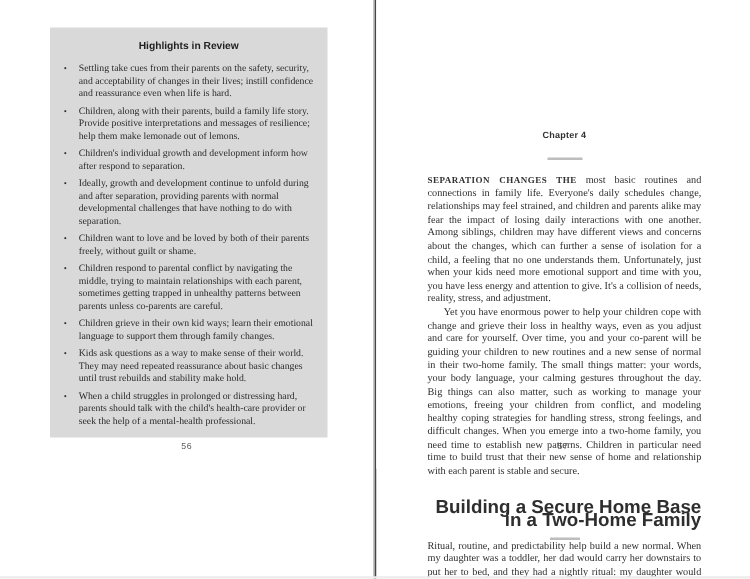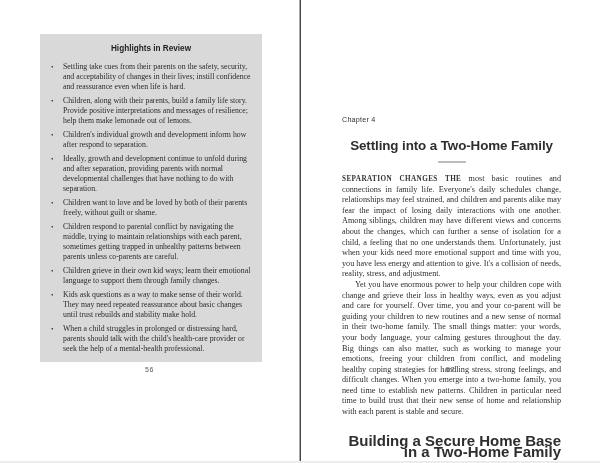--- a/index.html
+++ b/index.html
@@ -7,21 +7,21 @@
     width:600px;height:463px;
     background:#ffffff;
     position:relative;
     overflow:hidden;
     font-family:"Liberation Serif", serif;
     color:#2b2b2b;
     -webkit-font-smoothing:antialiased;
   }
   .spread{position:absolute;inset:0;}
   .page{
-    position:absolute;top:12px;height:375px;background:#ffffff;
+    position:absolute;top:0;height:375px;background:#ffffff;
   }
   .page-left{left:0;width:299px;}
   .page-right{left:301px;width:299px;}
   .gutter{
     position:absolute;top:0;left:299px;width:2px;height:463px;
     background:#454545;border-left:1px solid #a8a8a8;box-sizing:border-box;
   }
   .bottom-edge{
     position:absolute;left:0;bottom:0;width:600px;height:2px;background:#ececec;
   }
@@ -65,22 +65,22 @@
   }
 
   
   .rp-content{
     position:absolute;top:0;left:0;right:0;
     padding:103px 39px 0 41px;
     box-sizing:border-box;
   }
   .chapter-label{
     font-family:"Liberation Sans", sans-serif;
-    font-weight:normal;font-size:7.2px;color:#333333;
-    margin:0 0 14px 0;letter-spacing:0.2px;
+    font-weight:bold;font-size:7.2px;color:#333333;
+    text-align:center;margin:0 0 14px 0;letter-spacing:0.2px;
   }
   .chapter-title{
     font-family:"Liberation Sans", sans-serif;
     font-weight:bold;font-size:13.4px;line-height:15px;color:#2e2e2e;
     text-align:center;margin:0;letter-spacing:-0.1px;
   }
   .rule{
     width:28px;height:2px;background:#bdbdbd;border:0;
     margin:8px auto 0 auto;
   }
@@ -156,21 +156,20 @@
       </ul>
     </div>
     <div class="pagenum">56</div>
   </div>
 
   <div class="gutter"></div>
 
   <div class="page page-right">
     <div class="rp-content">
       <div class="chapter-label">Chapter 4</div>
-      <h1 class="chapter-title">Settling into a Two-Home Family</h1>
       <div class="rule"></div>
 
       <div class="bodytext">
         <p><span class="lead-in">SEPARATION CHANGES THE</span><span> most basic routines and connections in family life. Everyone's daily schedules change, relationships may feel strained, and children and parents alike may fear the impact of losing daily interactions with one another. Among siblings, children may have different views and concerns about the changes, which can further a sense of isolation for a child, a feeling that no one understands them. Unfortunately, just when your kids need more emotional support and time with you, you have less energy and attention to give. It's a collision of needs, reality, stress, and adjustment.</span></p>
         <p class="para-indent">Yet you have enormous power to help your children cope with change and grieve their loss in healthy ways, even as you adjust and care for yourself. Over time, you and your co-parent will be guiding your children to new routines and a new sense of normal in their two-home family. The small things matter: your words, your body language, your calming gestures throughout the day. Big things can also matter, such as working to manage your emotions, freeing your children from conflict, and modeling healthy coping strategies for handling stress, strong feelings, and difficult changes. When you emerge into a two-home family, you need time to establish new patterns. Children in particular need time to build trust that their new sense of home and relationship with each parent is stable and secure.</p>
 
         <h3 class="section-heading">Building a Secure Home Base in a Two-Home Family</h3>
         <div class="rule-small"></div>
 
         <p class="section-body">Ritual, routine, and predictability help build a new normal. When my daughter was a toddler, her dad would carry her downstairs to put her to bed, and they had a nightly ritual: my daughter would say to him, “And</p>

